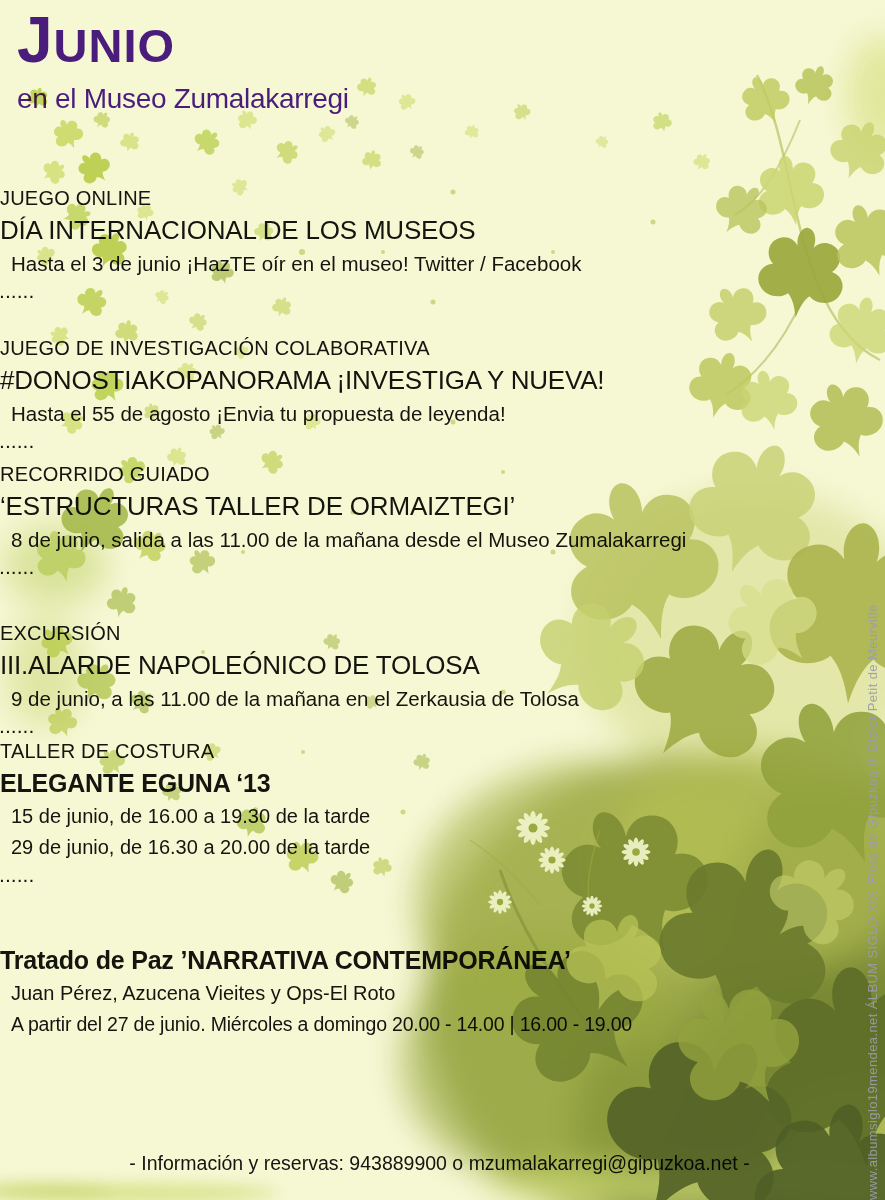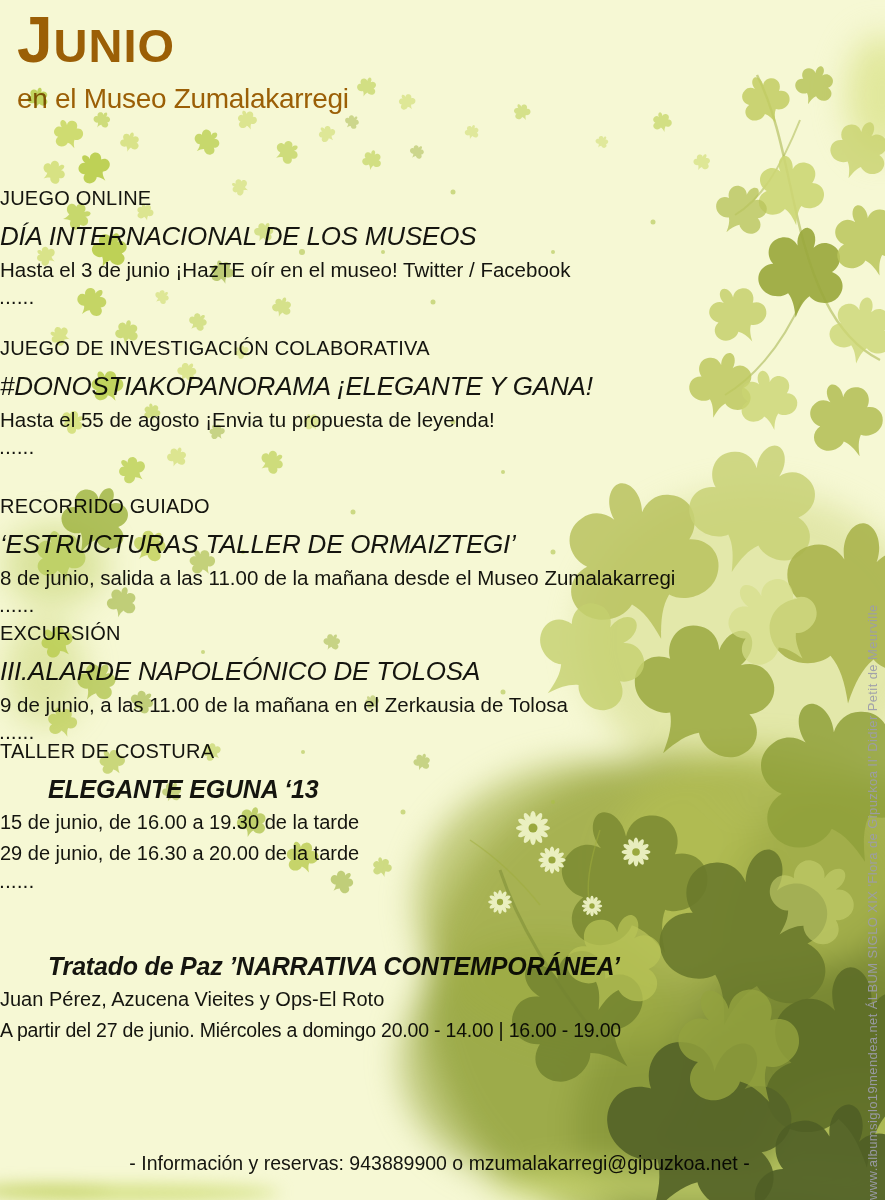--- a/index.html
+++ b/index.html
@@ -7,33 +7,33 @@
     position:relative;
     width:885px;height:1200px;
     background:#f6f8d4;
     overflow:hidden;
     font-family:"Liberation Sans", sans-serif;
     color:#151511;
   }
   .deco{position:absolute;left:0;top:0;z-index:1;}
   .txt{mix-blend-mode:multiply;}
   
-  .header{position:absolute;left:17px;top:12px;z-index:3;color:#a16207;}
+  .header{position:absolute;left:17px;top:12px;z-index:3;color:#4c1d95;}
   .title{line-height:56px;white-space:nowrap;}
   .title .j{font-size:64px;font-weight:700;letter-spacing:1px;}
   .title .unio{font-size:47px;font-weight:700;letter-spacing:1px;}
   .subtitle{font-size:28px;line-height:28px;margin-top:0px;letter-spacing:-0.3px;}
   
   .event{position:absolute;left:0;width:885px;text-align:left;z-index:3;}
   .cat{font-size:20px;line-height:26px;letter-spacing:.2px;}
-  .etitle{font-size:26px;line-height:34px;margin-top:8px;letter-spacing:-0.2px;font-style:italic;}
-  .detail{font-size:20.5px;line-height:29px;margin-top:2px;}
+  .etitle{font-size:26px;line-height:34px;margin-top:2px;letter-spacing:-0.2px;}
+  .detail{font-size:20.5px;line-height:29px;margin-top:2px;padding-left:11px;}
   .dots{font-size:14px;font-weight:700;letter-spacing:2px;margin-top:7px;}
-  .e1{top:185px}.e2{top:335px}.e3{top:493px}.e4{top:620px}.e5{top:738px}.e6{top:941px}
-  .e5 .etitle,.e6 .etitle{font-weight:700;font-size:25px;padding-left:48px;}
+  .e1{top:185px}.e2{top:335px}.e3{top:461px}.e4{top:620px}.e5{top:738px}.e6{top:941px}
+  .e5 .etitle,.e6 .etitle{font-weight:700;font-size:25px;}
   .e5 .detail,.e6 .detail{font-weight:400;font-size:20px;}
   .e6 .d2{font-size:19.5px;letter-spacing:-0.2px;}
   
   .footer{position:absolute;top:1150px;left:0;width:879px;text-align:center;
     font-size:19.5px;line-height:26px;z-index:3;}
   
   .credit{
     position:absolute;top:652px;right:20px;width:548px;height:16px;
     transform-origin:100% 0;transform:rotate(-90deg);
     font-size:13px;line-height:16px;letter-spacing:.4px;
@@ -240,21 +240,21 @@
 
   <div class="event e1 txt">
     <div class="cat">JUEGO ONLINE</div>
     <div class="etitle">DÍA INTERNACIONAL DE LOS MUSEOS</div>
     <div class="detail">Hasta el 3 de junio  ¡HazTE oír en el museo! Twitter / Facebook</div>
     <div class="dots">......</div>
   </div>
 
   <div class="event e2 txt">
     <div class="cat">JUEGO DE INVESTIGACIÓN COLABORATIVA</div>
-    <div class="etitle">#DONOSTIAKOPANORAMA ¡ELEGANTE Y GANA!</div>
+    <div class="etitle">#DONOSTIAKOPANORAMA ¡INVESTIGA Y NUEVA!</div>
     <div class="detail">Hasta el 55 de agosto ¡Envia tu propuesta de leyenda!</div>
     <div class="dots">......</div>
   </div>
 
   <div class="event e3 txt">
     <div class="cat">RECORRIDO GUIADO</div>
     <div class="etitle">‘ESTRUCTURAS TALLER DE ORMAIZTEGI’</div>
     <div class="detail">8 de junio, salida a las 11.00 de la mañana desde el Museo Zumalakarregi</div>
     <div class="dots">......</div>
   </div>

